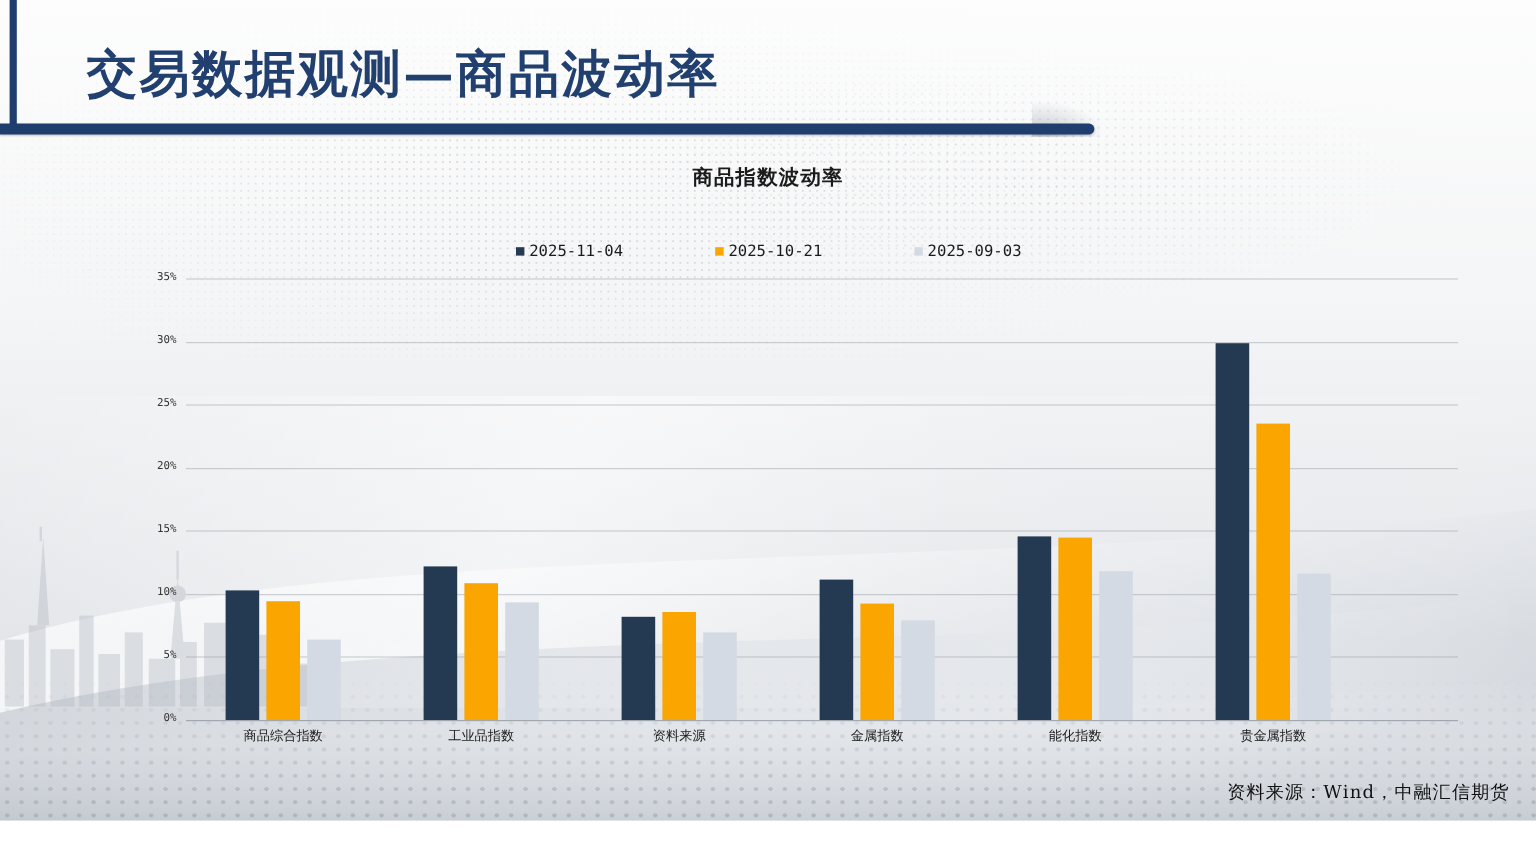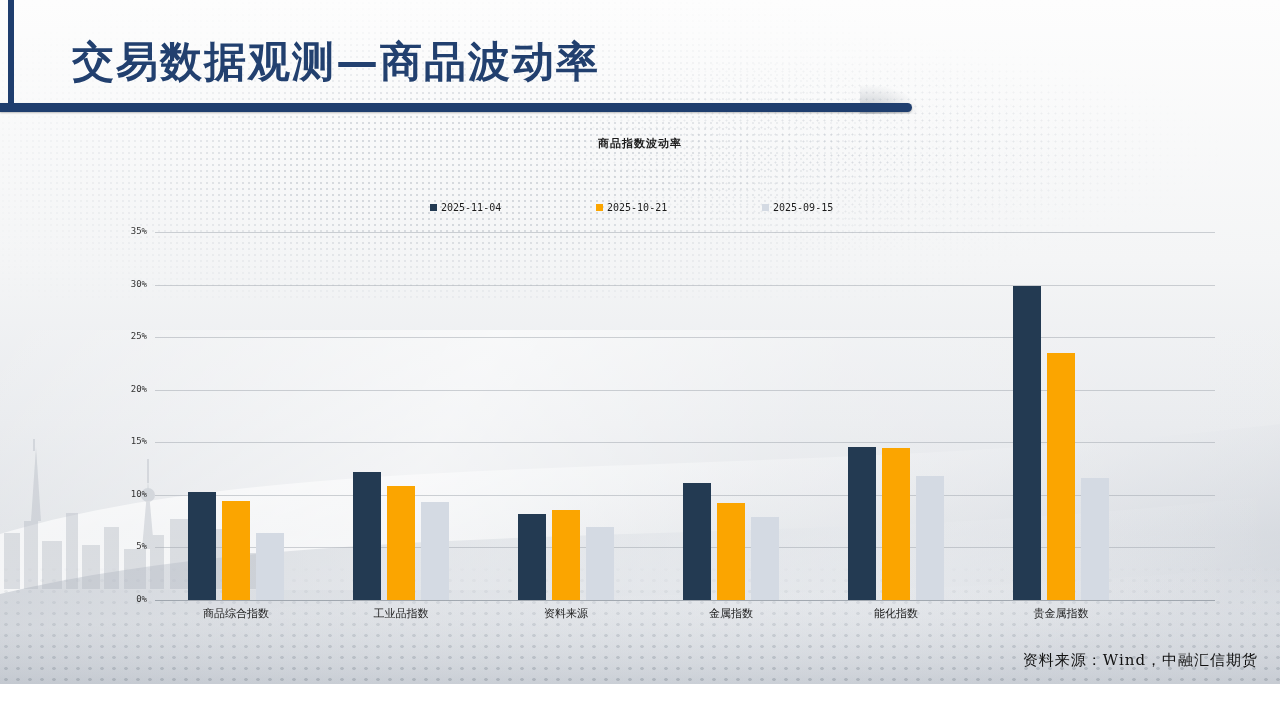--- a/index.html
+++ b/index.html
@@ -114,38 +114,38 @@
     position: absolute;
     left: 0; top: 120px;
     width: 1280px; height: 520px;
   }
   .chart-title {
     position: absolute;
     left: 0; top: 16px;
     width: 1280px;
     text-align: center;
     font-family: "DejaVu Serif", "Liberation Serif", serif;
-    font-size: 11px;
+    font-size: 17px;
     font-weight: 700;
     color: #1b1b1b;
     letter-spacing: 1px;
   }
 
   .legend {
     position: absolute;
     left: 430px; top: 82px;
     width: 430px;
     height: 16px;
   }
   .legend-item {
     position: absolute;
     display: flex;
     align-items: center;
     gap: 4px;
-    font-size: 10px;
+    font-size: 13px;
     font-family: "DejaVu Sans Mono", monospace;
     color: #1b1b1b;
     white-space: nowrap;
   }
   .legend-item.i0 { left: 0px; }
   .legend-item.i1 { left: 166px; }
   .legend-item.i2 { left: 332px; }
   .legend-swatch {
     width: 7px; height: 7px;
     display: inline-block;
@@ -277,21 +277,21 @@
         <div class="legend-item i0">
           <span class="legend-swatch" style="background: rgb(35, 58, 82);"></span>
           <span>2025-11-04</span>
         </div>
         <div class="legend-item i1">
           <span class="legend-swatch" style="background: rgb(251, 165, 0);"></span>
           <span>2025-10-21</span>
         </div>
         <div class="legend-item i2">
           <span class="legend-swatch" style="background: rgb(212, 218, 227);"></span>
-          <span>2025-09-15</span>
+          <span>2025-09-03</span>
         </div>
       </div>
 
     <div class="plot" id="plot">
         <div class="axis-base" style="top: 368px;"></div>
         <div class="ytick" style="top: 368px;">0%</div>
         <div class="gridline" style="top: 315.429px;"></div>
         <div class="ytick" style="top: 315.429px;">5%</div>
         <div class="gridline" style="top: 262.857px;"></div>
         <div class="ytick" style="top: 262.857px;">10%</div>

